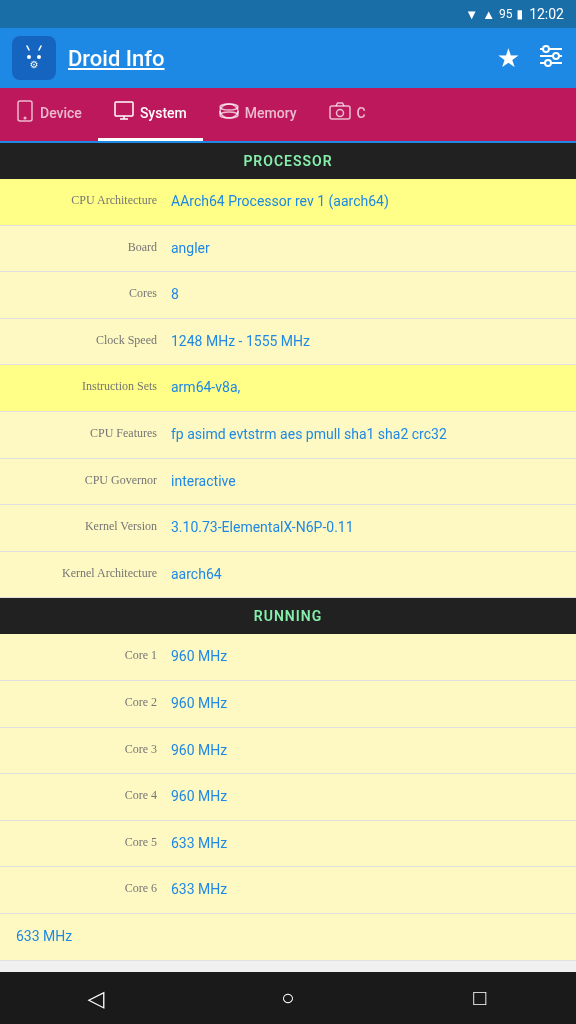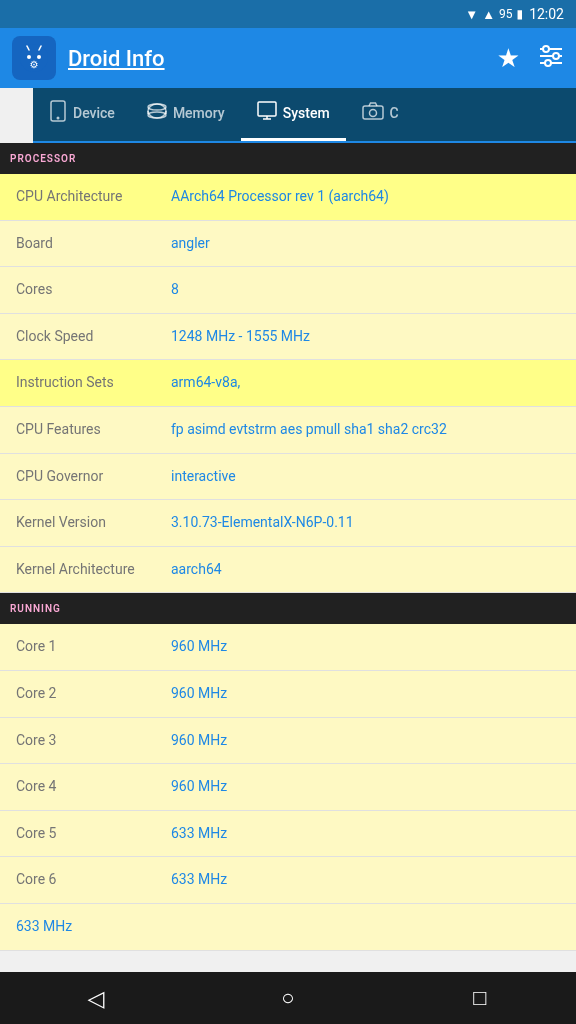--- a/index.html
+++ b/index.html
@@ -66,25 +66,24 @@
       gap: 18px;
     }
     .app-bar .action-icon {
       color: white;
       font-size: 22px;
       cursor: pointer;
     }
 
     
     .tab-bar {
-      background: #0c4a6e;
+      background: #be185d;
       display: flex;
       border-bottom: 2px solid #1e88e5;
       overflow-x: auto;
-      margin-left: 33px;
     }
     .tab-item {
       display: flex;
       align-items: center;
       gap: 6px;
       padding: 12px 16px;
       color: rgba(255,255,255,0.7);
       font-size: 14px;
       font-weight: 500;
       cursor: pointer;
@@ -95,47 +94,48 @@
       color: white;
       border-bottom: 3px solid white;
     }
     .tab-icon {
       font-size: 18px;
     }
 
     
     .section-header {
       background: #212121;
-      color: #f9a8d4;
-      text-align: left;
+      color: #86efac;
+      text-align: center;
       padding: 10px;
-      font-size: 10px;
+      font-size: 14px;
       font-weight: 600;
       letter-spacing: 1px;
     }
 
     
     .info-row {
       display: flex;
       align-items: flex-start;
       padding: 13px 16px;
       border-bottom: 1px solid #e0e0e0;
       background: #fef9c3;
     }
     .info-row.highlighted {
       background: #ffff88;
     }
     .info-label {
       color: #757575;
-      font-size: 14px;
+      font-size: 12px;
       min-width: 155px;
-      text-align: left;
+      text-align: right;
       padding-right: 14px;
       line-height: 1.4;
       flex-shrink: 0;
+      font-family: Liberation Serif, serif;
     }
     .info-value {
       color: #1e88e5;
       font-size: 14px;
       line-height: 1.4;
       flex: 1;
     }
 
     
     .bottom-nav {
@@ -212,42 +212,42 @@
 <div class="tab-bar">
   <div class="tab-item">
     <span class="tab-icon">
       <svg width="18" height="22" viewBox="0 0 18 22" fill="rgba(255,255,255,0.7)">
         <rect x="2" y="1" width="14" height="20" rx="2" stroke="rgba(255,255,255,0.7)" stroke-width="1.5" fill="none"></rect>
         <circle cx="9" cy="18" r="1.5" fill="rgba(255,255,255,0.7)"></circle>
       </svg>
     </span>
     <span>Device</span>
   </div>
+  <div class="tab-item active">
+    <span class="tab-icon">
+      <svg width="20" height="20" viewBox="0 0 20 20" fill="white">
+        <rect x="1" y="1" width="18" height="14" rx="1" stroke="white" stroke-width="1.5" fill="none"></rect>
+        <line x1="6" y1="18" x2="14" y2="18" stroke="white" stroke-width="1.5"></line>
+        <line x1="10" y1="15" x2="10" y2="18" stroke="white" stroke-width="1.5"></line>
+      </svg>
+    </span>
+    <span>System</span>
+  </div>
   <div class="tab-item">
     <span class="tab-icon">
       <svg width="20" height="18" viewBox="0 0 20 18" fill="none">
         <ellipse cx="10" cy="9" rx="9" ry="7" stroke="rgba(255,255,255,0.7)" stroke-width="1.5"></ellipse>
         <ellipse cx="10" cy="5" rx="9" ry="3" stroke="rgba(255,255,255,0.7)" stroke-width="1.5"></ellipse>
         <line x1="1" y1="9" x2="1" y2="12" stroke="rgba(255,255,255,0.7)" stroke-width="1.5"></line>
         <line x1="19" y1="9" x2="19" y2="12" stroke="rgba(255,255,255,0.7)" stroke-width="1.5"></line>
         <ellipse cx="10" cy="13" rx="9" ry="3" stroke="rgba(255,255,255,0.7)" stroke-width="1.5"></ellipse>
       </svg>
     </span>
     <span>Memory</span>
   </div>
-  <div class="tab-item active">
-    <span class="tab-icon">
-      <svg width="20" height="20" viewBox="0 0 20 20" fill="white">
-        <rect x="1" y="1" width="18" height="14" rx="1" stroke="white" stroke-width="1.5" fill="none"></rect>
-        <line x1="6" y1="18" x2="14" y2="18" stroke="white" stroke-width="1.5"></line>
-        <line x1="10" y1="15" x2="10" y2="18" stroke="white" stroke-width="1.5"></line>
-      </svg>
-    </span>
-    <span>System</span>
-  </div>
   <div class="tab-item">
     <span class="tab-icon">
       <svg width="22" height="18" viewBox="0 0 22 18" fill="none">
         <rect x="1" y="4" width="20" height="13" rx="2" stroke="rgba(255,255,255,0.7)" stroke-width="1.5"></rect>
         <circle cx="11" cy="11" r="3.5" stroke="rgba(255,255,255,0.7)" stroke-width="1.5"></circle>
         <path d="M7 4 L8.5 1 H13.5 L15 4" stroke="rgba(255,255,255,0.7)" stroke-width="1.5" fill="none"></path>
       </svg>
     </span>
     <span>C</span>
   </div>

